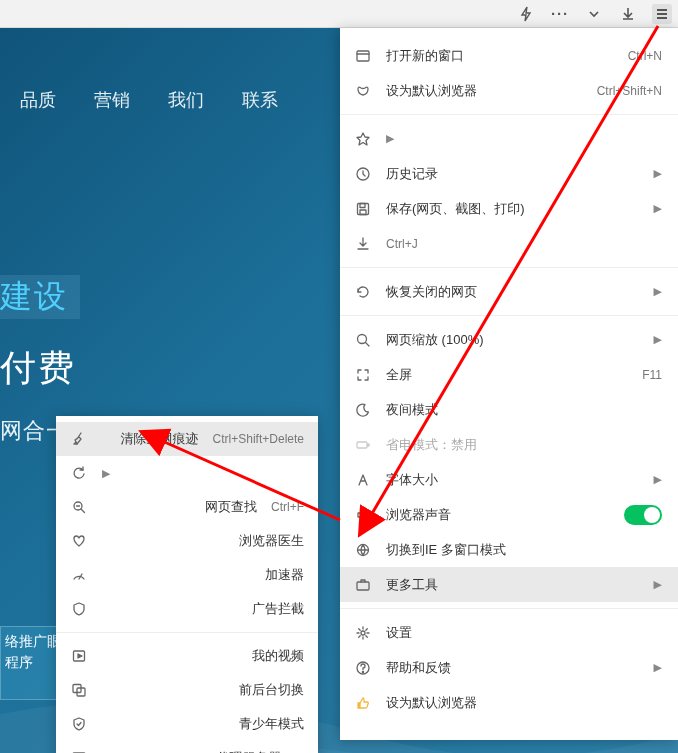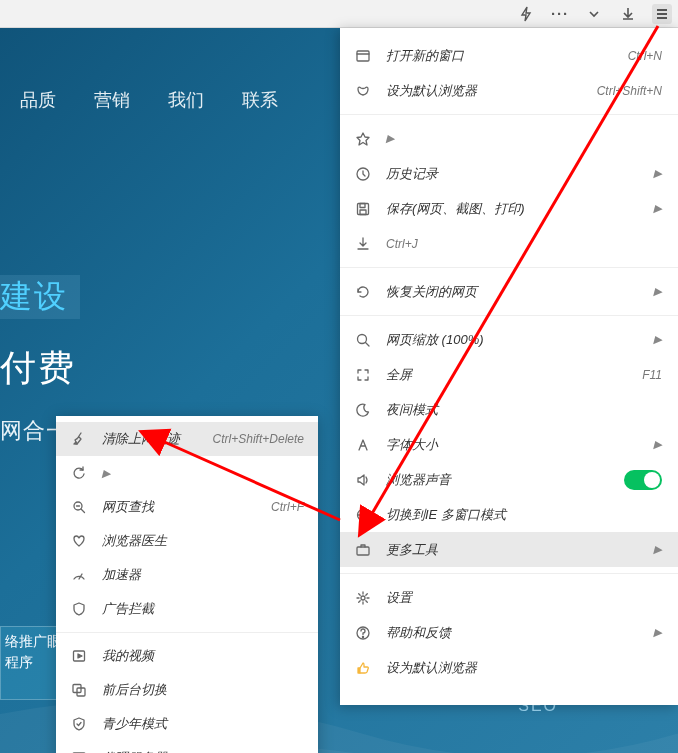--- a/index.html
+++ b/index.html
@@ -116,21 +116,20 @@
   }
   .menu-item {
     height: 35px;
     display: flex;
     align-items: center;
     padding: 0 16px 0 14px;
     color: #333;
     cursor: pointer;
     gap: 14px;
     position: relative;
-    font-style: italic;
   }
   .menu-item.hover { background: #e9e9e9; }
   .menu-item .icon {
     width: 18px; height: 18px;
     color: #666;
     display: flex; align-items: center; justify-content: center;
     flex-shrink: 0;
   }
   .menu-item .label { flex: 1; }
   .menu-item .shortcut { color: #777; font-size: 12px; }
@@ -162,21 +161,21 @@
   
   .submenu {
     position: absolute;
     top: 416px; left: 56px;
     width: 262px;
     background: #ffffff;
     box-shadow: 0 2px 14px rgba(0,0,0,0.25);
     z-index: 30;
     padding: 6px 0;
   }
-  .submenu .menu-item { height: 34px; padding: 0 14px 0 14px; gap: 14px; }
+  .submenu .menu-item { height: 34px; padding: 0 14px 0 14px; gap: 14px; text-align: right; }
 
   
   svg.annot {
     position: absolute;
     top: 0; left: 0;
     width: 678px; height: 753px;
     z-index: 40;
     pointer-events: none;
   }
 
@@ -324,20 +323,29 @@
       <span class="shortcut">F11</span>
     </div>
     <div class="menu-item">
       <span class="icon">
         <svg width="16" height="16" viewBox="0 0 16 16" fill="none" stroke="currentColor" stroke-width="1.3" stroke-linecap="round" stroke-linejoin="round">
           <path d="M10 2.5 A6 6 0 1 0 13.5 10 A4.5 4.5 0 0 1 10 2.5 Z"></path>
         </svg>
       </span>
       <span class="label">夜间模式</span>
     </div>
+    <div class="menu-item muted">
+      <span class="icon">
+        <svg width="16" height="16" viewBox="0 0 16 16" fill="none" stroke="currentColor" stroke-width="1.3" stroke-linecap="round" stroke-linejoin="round">
+          <rect x="2" y="5" width="10" height="6" rx="1"></rect>
+          <rect x="12.5" y="7" width="1.5" height="2"></rect>
+        </svg>
+      </span>
+      <span class="label">省电模式：禁用</span>
+    </div>
     <div class="menu-item">
       <span class="icon">
         <svg width="16" height="16" viewBox="0 0 16 16" fill="none" stroke="currentColor" stroke-width="1.3" stroke-linecap="round" stroke-linejoin="round">
           <path d="M4 13 L8 3 L12 13 M5.5 9 H10.5"></path>
         </svg>
       </span>
       <span class="label">字体大小</span>
       <span class="chevron">▶</span>
     </div>
     <div class="menu-item">

